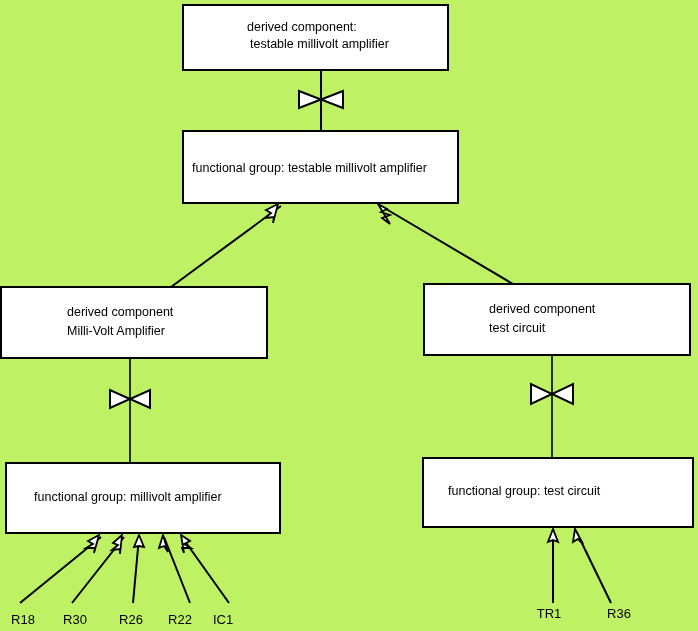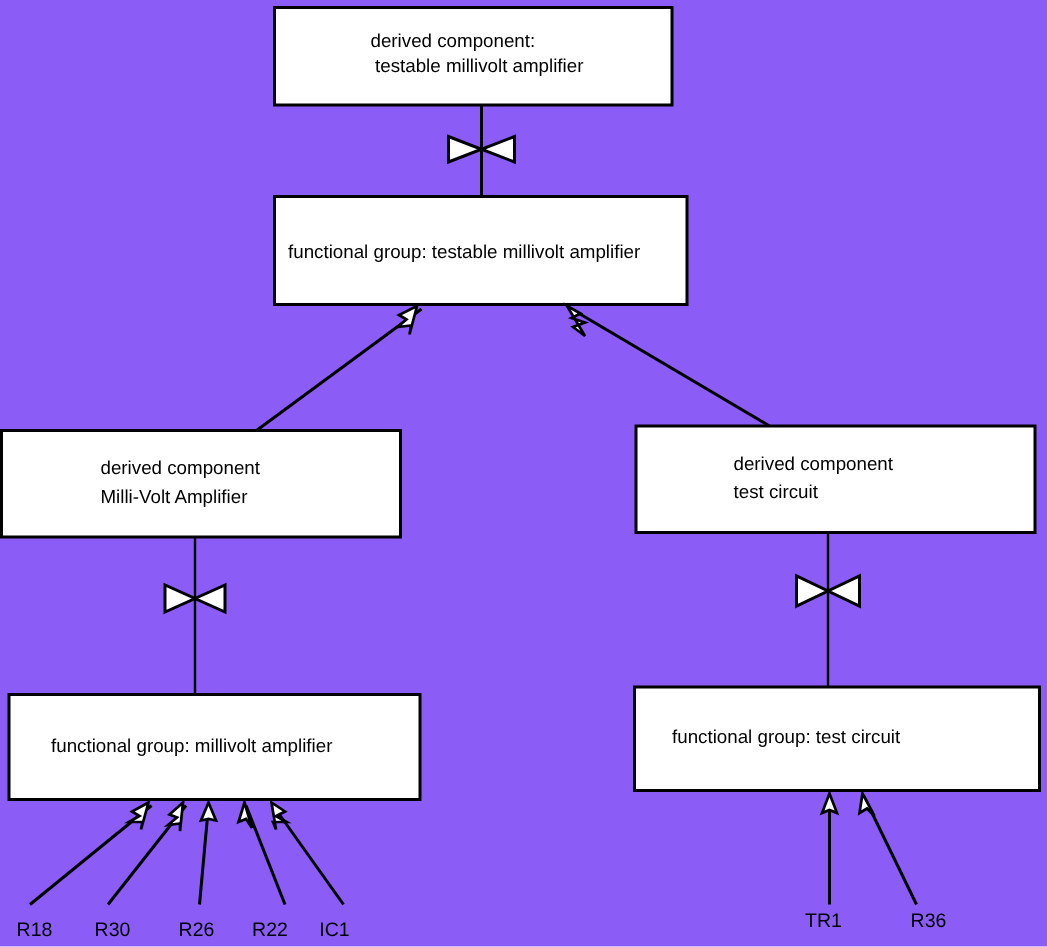--- a/index.html
+++ b/index.html
@@ -10,21 +10,21 @@
   body {
     width: 698px;
     height: 631px;
     overflow: hidden;
     font-family: "Liberation Sans", sans-serif;
   }
   #diagram-root {
     position: relative;
     width: 698px;
     height: 631px;
-    background: #8b5cf6;
+    background: #bef264;
   }
   svg#diagram-svg {
     display: block;
     width: 698px;
     height: 631px;
   }
   .box-rect {
     fill: #ffffff;
     stroke: #000000;
     stroke-width: 2;

